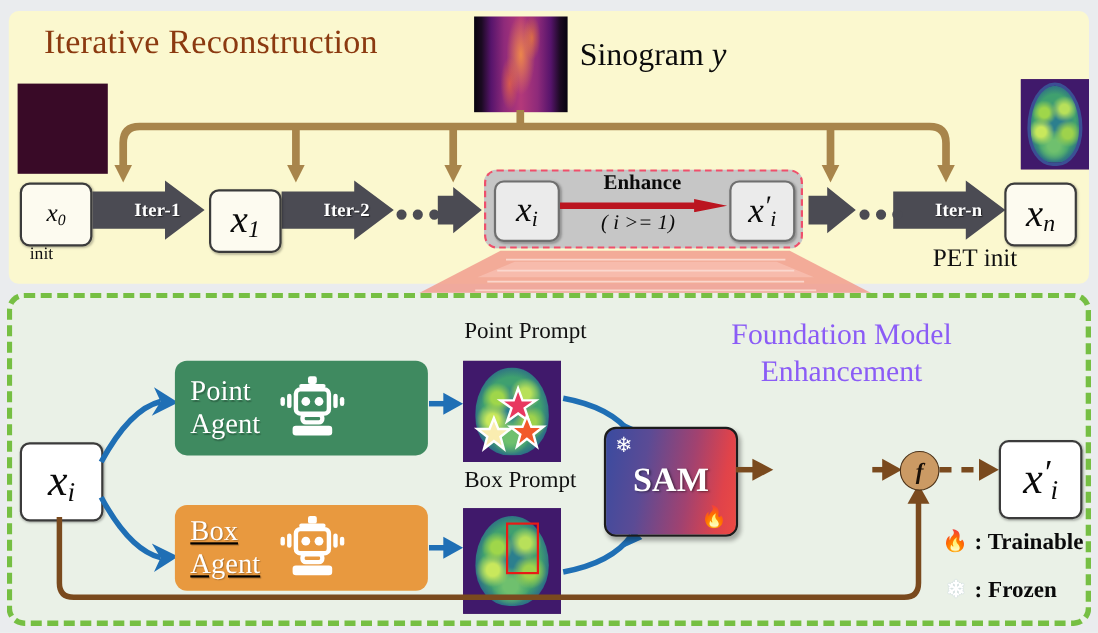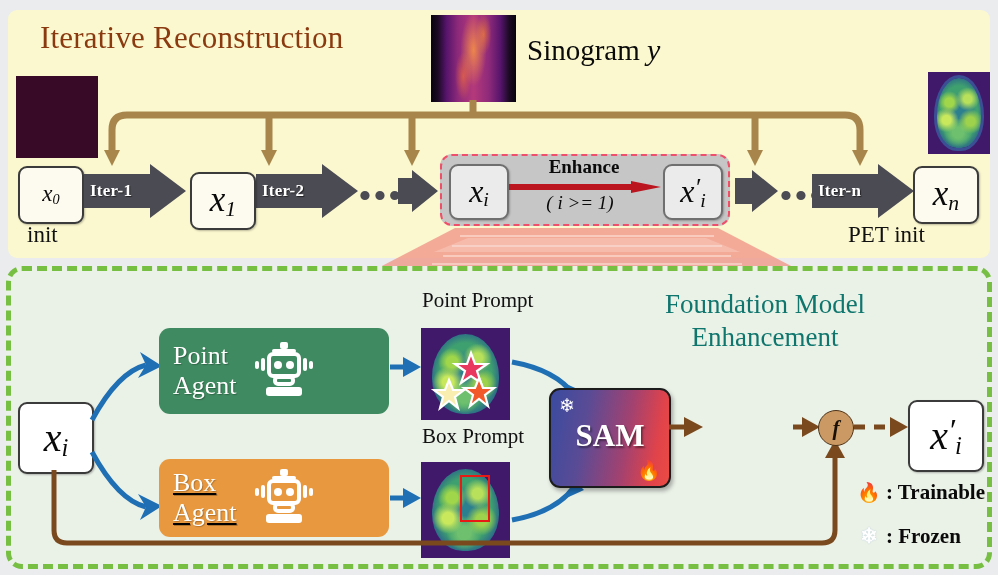--- a/index.html
+++ b/index.html
@@ -44,34 +44,34 @@
     font-family: "Liberation Serif", serif;
     letter-spacing: .2px;
   }
   .title-fm {
     position: absolute;
     left: 600px; top: 288px;
     width: 330px;
     text-align: center;
     font-size: 27px;
     line-height: 33px;
-    color: #0f766e;
+    color: #8b5cf6;
     font-family: "Liberation Serif", serif;
   }
   .lbl-sinogram {
     position: absolute;
     left: 527px; top: 33px;
     font-size: 29px;
     color: #0b0b0b;
   }
   .lbl-sinogram i { font-family: "Liberation Serif", serif; font-size: 30px; }
   .lbl-init {
     position: absolute;
     left: 27px; top: 222px;
-    font-size: 23px; color: #111;
+    font-size: 16px; color: #111;
   }
   .lbl-pet {
     position: absolute;
     left: 848px; top: 222px;
     font-size: 23px; color: #111;
   }
   .lbl-pointprompt {
     position: absolute;
     left: 422px; top: 288px;
     font-size: 21px; color: #111;
@@ -214,20 +214,21 @@
   .red-arrow {
     position: absolute;
     left: 509px; top: 181px;
     width: 152px; height: 12px;
   }
 
   
   .iter-arrow {
     position: absolute;
     height: 46px;
+    margin-left: 32px;
   }
   .iter-arrow .lab {
     position: absolute;
     left: 6px; top: 13px;
     font-size: 17px;
     font-weight: bold;
     color: #fff;
     font-family: "Liberation Serif", serif;
     letter-spacing: .2px;
     text-shadow: 1px 1px 1px rgba(0,0,0,.55);

